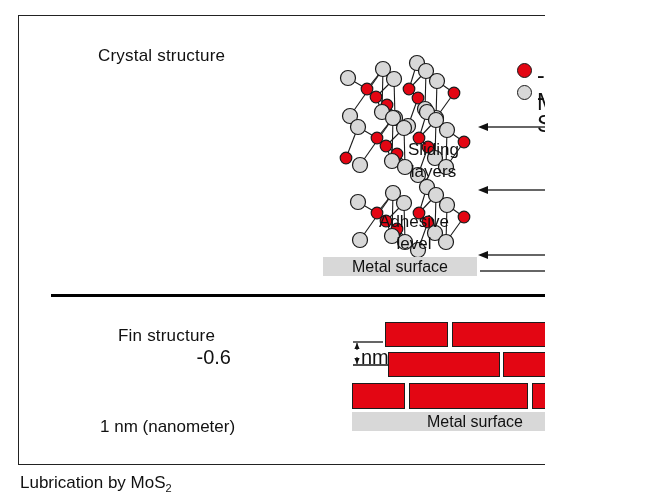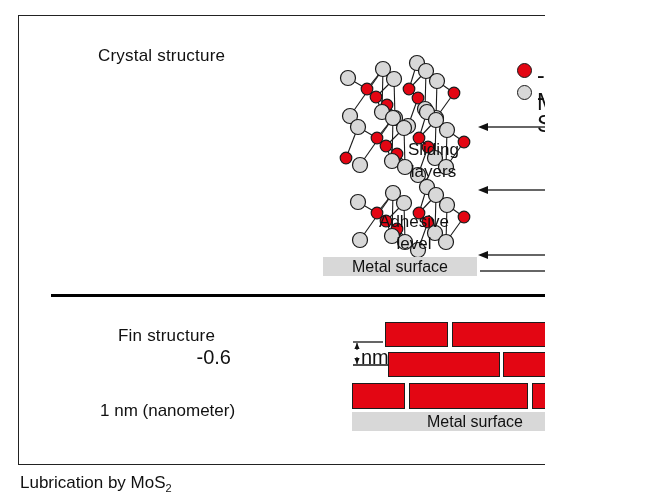--- a/index.html
+++ b/index.html
@@ -13,21 +13,21 @@
   }
   .abs{position:absolute;}
   .section-title{font-size:17px;letter-spacing:0.2px;}
   .legend-circle{position:absolute;width:15px;height:15px;border-radius:50%;
     border:1.2px solid #1a1a1a;box-sizing:border-box;}
   .legend-label{position:absolute;font-size:23px;}
   .right-label{position:absolute;text-align:center;font-size:17px;line-height:22px;}
   .metal-bar{position:absolute;background:#d8d8d8;text-align:center;
     font-size:15px;display:flex;align-items:center;justify-content:center;}
   .dim-text{position:absolute;font-size:20px;}
-  .scale-note{position:absolute;font-size:17px;line-height:22px;}
+  .scale-note{position:absolute;font-size:17px;line-height:22px;margin-top:16px;}
   .scale-note sup{font-size:11px;}
   .caption{position:absolute;font-size:17px;}
   .caption sub{font-size:11px;}
   .divider{position:absolute;left:51px;top:294px;width:546px;height:3px;background:#000;}
   .brick{position:absolute;box-sizing:border-box;border:1.6px solid #1c1c1c;}
   #overlay{position:absolute;left:0;top:0;}
 </style>
 </head>
 <body>
 

